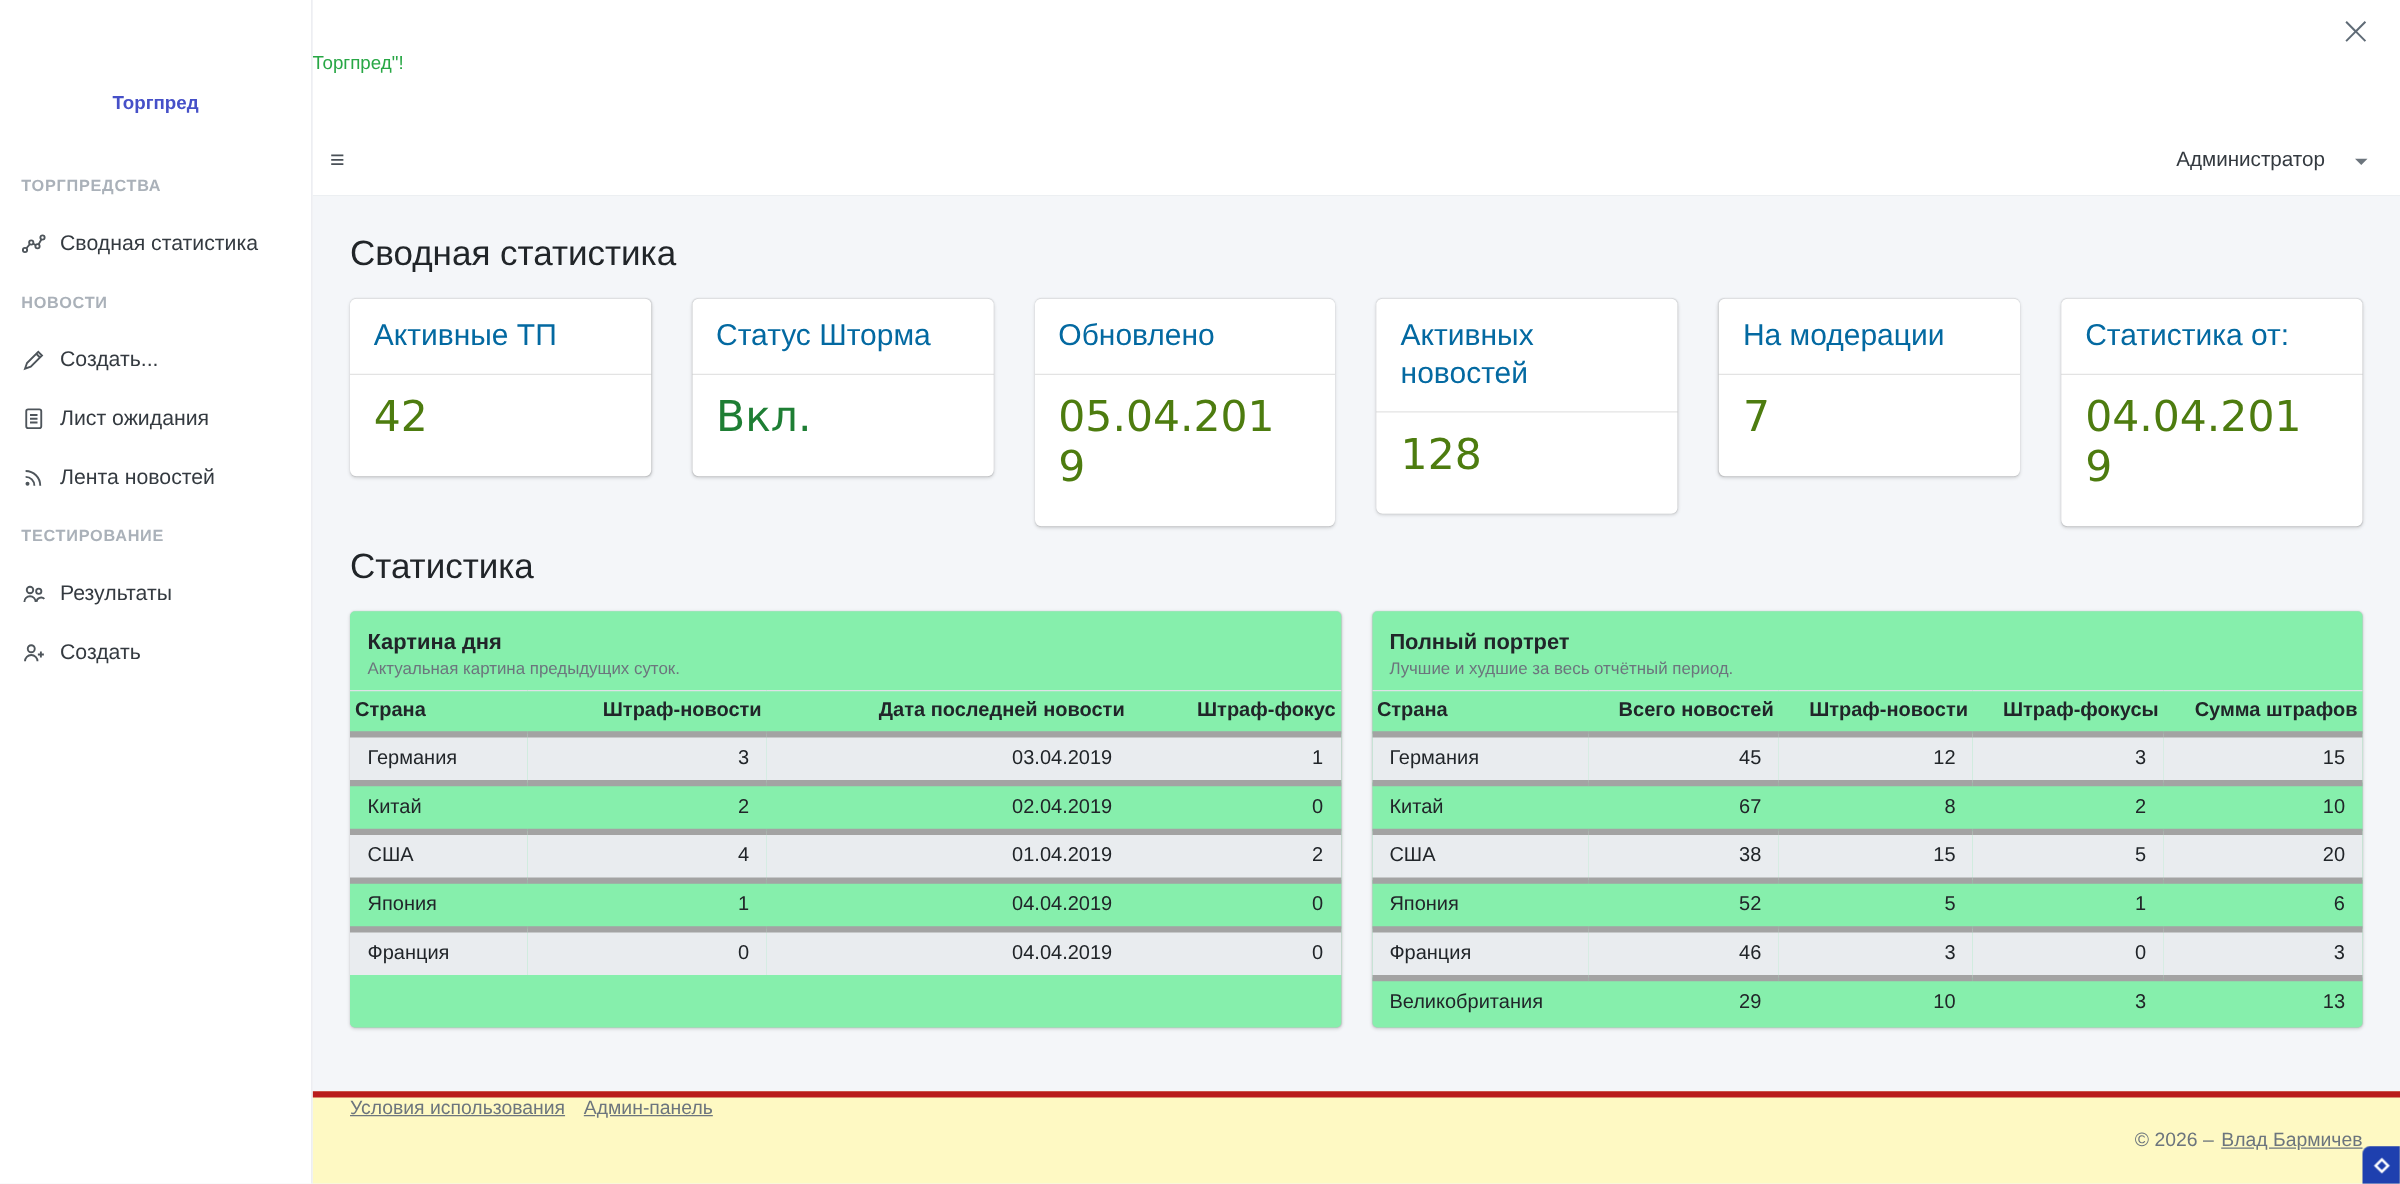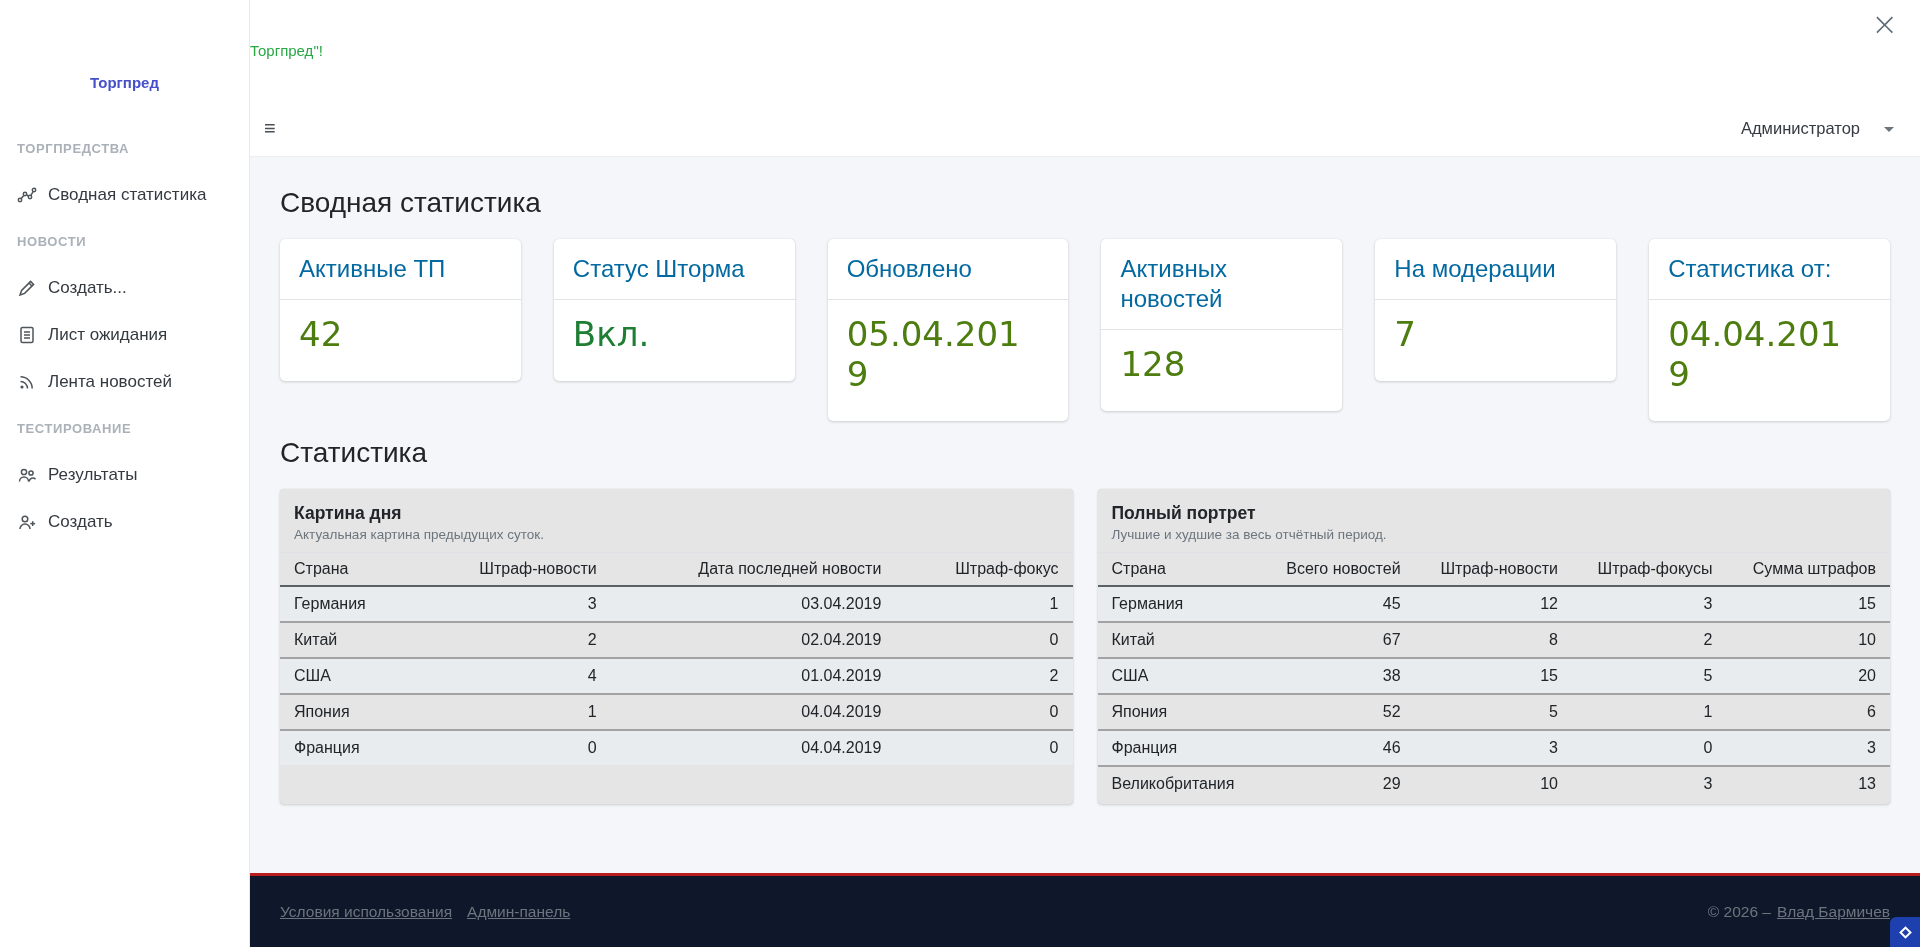--- a/index.html
+++ b/index.html
@@ -109,55 +109,55 @@
     max-width: 192px;
     overflow-wrap: anywhere; word-break: break-word;
   }
   .val-blue { color: #4d7c0f; }
   .val-green { color: #1e7e34; }
 
   
   .panels { display: flex; gap: 25px; }
   .panel {
     flex: 1; min-width: 0;
-    background: #e5e5e5;
+    background: #86efac;
     border-radius: 4px;
     box-shadow: 0 1px 3px rgba(0,0,0,.16), 0 0 1px rgba(0,0,0,.12);
     padding-bottom: 3px;
   }
   .panel-header { padding: 14px 14px 10px; }
   .panel-title { font-size: 17.5px; font-weight: 700; color: #212529; }
   .panel-subtitle { font-size: 13.5px; color: #6c757d; margin-top: 3px; }
 
   table.data-table {
     width: 100%;
     border-collapse: collapse;
     font-size: 16px; color: #212529;
   }
   .data-table th {
-    padding: 7px 14px;
+    padding: 7px 4px;
     border-top: 1px solid #dee2e6;
     border-bottom: 2px solid #5a6268;
-    font-weight: 400; text-align: left;
+    font-weight: 700; text-align: left;
     white-space: nowrap;
   }
   .data-table td {
     padding: 8px 14px;
-    border-top: 2px solid #a3a3a3;
+    border-top: 5px solid #a3a3a3;
   }
   .data-table th:not(:first-child),
   .data-table td:not(:first-child) { text-align: right; }
   .data-table tbody tr:nth-child(odd) { background: #e9ecef; }
 
   
   .footer {
     height: 74px; flex: none;
-    background: #0f172a;
-    border-top: 3px solid #b91c1c;
-    display: flex; align-items: center;
+    background: #fef9c3;
+    border-top: 5px solid #b91c1c;
+    display: flex; 
     padding: 0 30px;
     font-size: 15.5px; color: #6c757d;
   }
   .footer-links { display: flex; gap: 15px; }
   .footer a, .footer .link {
     color: #6c757d; text-decoration: underline; cursor: pointer;
   }
   .footer-right { margin-left: auto; display: flex; gap: 6px; align-items: center; }
 
   

